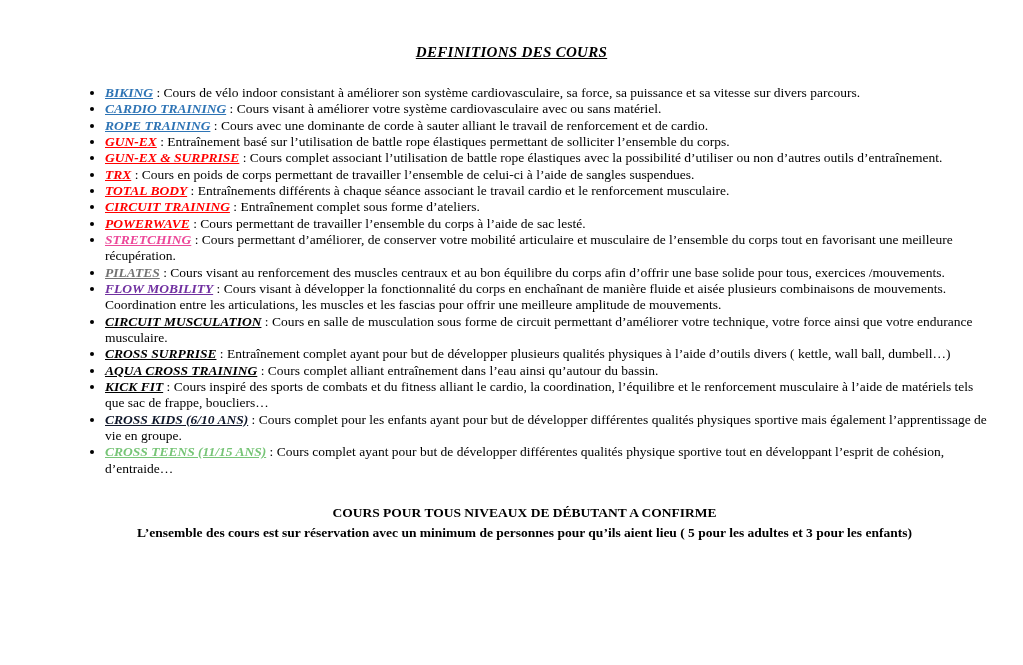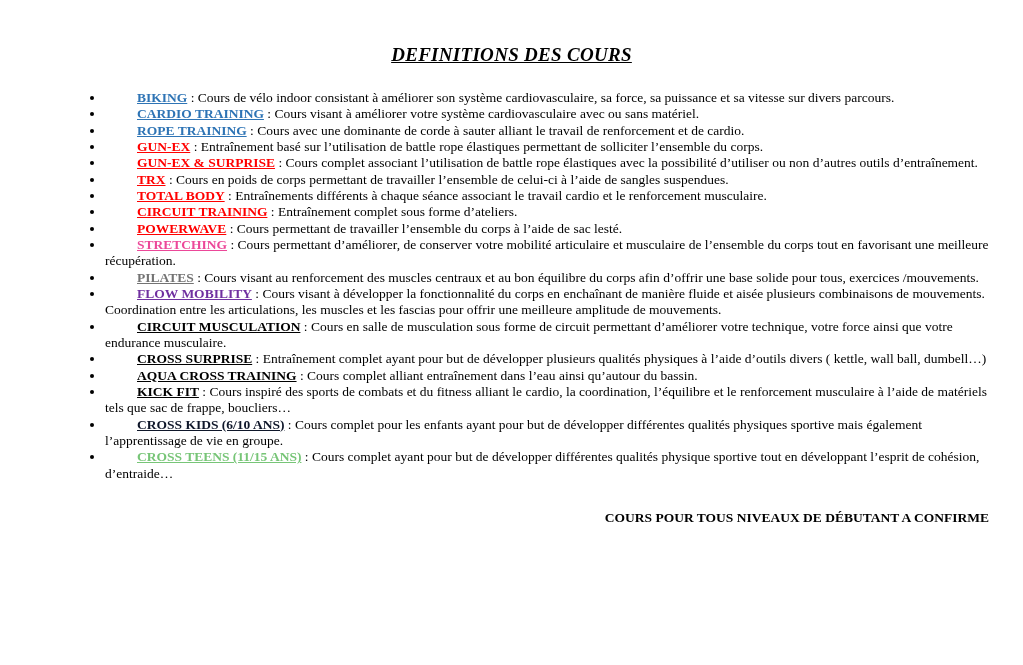--- a/index.html
+++ b/index.html
@@ -9,21 +9,21 @@
     width: 1023px;
     height: 665px;
     background: #ffffff;
     font-family: "Liberation Serif", "DejaVu Serif", serif;
     color: #000000;
     overflow: hidden;
   }
   .doc-title {
     padding-top: 44px;
     text-align: center;
-    font-size: 19px;
+    font-size: 15px;
     font-weight: bold;
     font-style: italic;
     text-decoration: underline;
     letter-spacing: 0.3px;
     color: #000000;
   }
   .content {
     padding: 0 34px 0 60px;
   }
   ul.course-list {
@@ -32,27 +32,27 @@
     list-style: disc outside;
     font-size: 13.5px;
     line-height: 1.21;
   }
   ul.course-list li {
     margin: 0;
     padding: 0;
   }
   .course-name {
     font-weight: bold;
+    font-style: italic;
     text-decoration: underline;
-    margin-left: 32px;
   }
   .course-desc { color: #000000; }
   .footer {
     margin-top: 26px;
-    text-align: right;
+    text-align: center;
     font-weight: bold;
     font-size: 13.5px;
     line-height: 1.35;
     color: #000000;
   }
   .footer .line { padding: 1px 0; }
 </style>
 </head>
 <body>
 
@@ -74,15 +74,16 @@
         <li><span class="course-name" style="color: rgb(112, 48, 160);">FLOW MOBILITY</span><span> : </span><span class="course-desc">Cours visant à développer la fonctionnalité du corps en enchaînant de manière fluide et aisée plusieurs combinaisons de mouvements. Coordination entre les articulations, les muscles et les fascias pour offrir une meilleure amplitude de mouvements.</span></li>
         <li><span class="course-name" style="color: rgb(0, 0, 0);">CIRCUIT MUSCULATION</span><span> : </span><span class="course-desc">Cours en salle de musculation sous forme de circuit permettant d’améliorer votre technique, votre force ainsi que votre endurance musculaire.</span></li>
         <li><span class="course-name" style="color: rgb(0, 0, 0);">CROSS SURPRISE</span><span> : </span><span class="course-desc">Entraînement complet ayant pour but de développer plusieurs qualités physiques à l’aide d’outils divers ( kettle, wall ball, dumbell…)</span></li>
         <li><span class="course-name" style="color: rgb(0, 0, 0);">AQUA CROSS TRAINING</span><span> : </span><span class="course-desc">Cours complet alliant entraînement dans l’eau ainsi qu’autour du bassin.</span></li>
         <li><span class="course-name" style="color: rgb(0, 0, 0);">KICK FIT</span><span> : </span><span class="course-desc">Cours inspiré des sports de combats et du fitness alliant le cardio, la coordination, l’équilibre et le renforcement musculaire à l’aide de matériels tels que sac de frappe, boucliers…</span></li>
         <li><span class="course-name" style="color: #0f172a;">CROSS KIDS (6/10 ANS)</span><span> : </span><span class="course-desc">Cours complet pour les enfants ayant pour but de développer différentes qualités physiques sportive mais également l’apprentissage de vie en groupe.</span></li>
         <li><span class="course-name" style="color: rgb(119, 197, 119);">CROSS TEENS (11/15 ANS)</span><span> : </span><span class="course-desc">Cours complet ayant pour but de développer différentes qualités physique sportive tout en développant l’esprit de cohésion, d’entraide…</span></li>
       </ul>
     <div class="footer">
       <div class="line">COURS POUR TOUS NIVEAUX DE DÉBUTANT A CONFIRME</div>
+      <div class="line">L’ensemble des cours est sur réservation avec un minimum de personnes pour qu’ils aient lieu ( 5 pour les adultes et 3 pour les enfants)</div>
     </div>
   </div>
 </div>
 
 </body></html>

